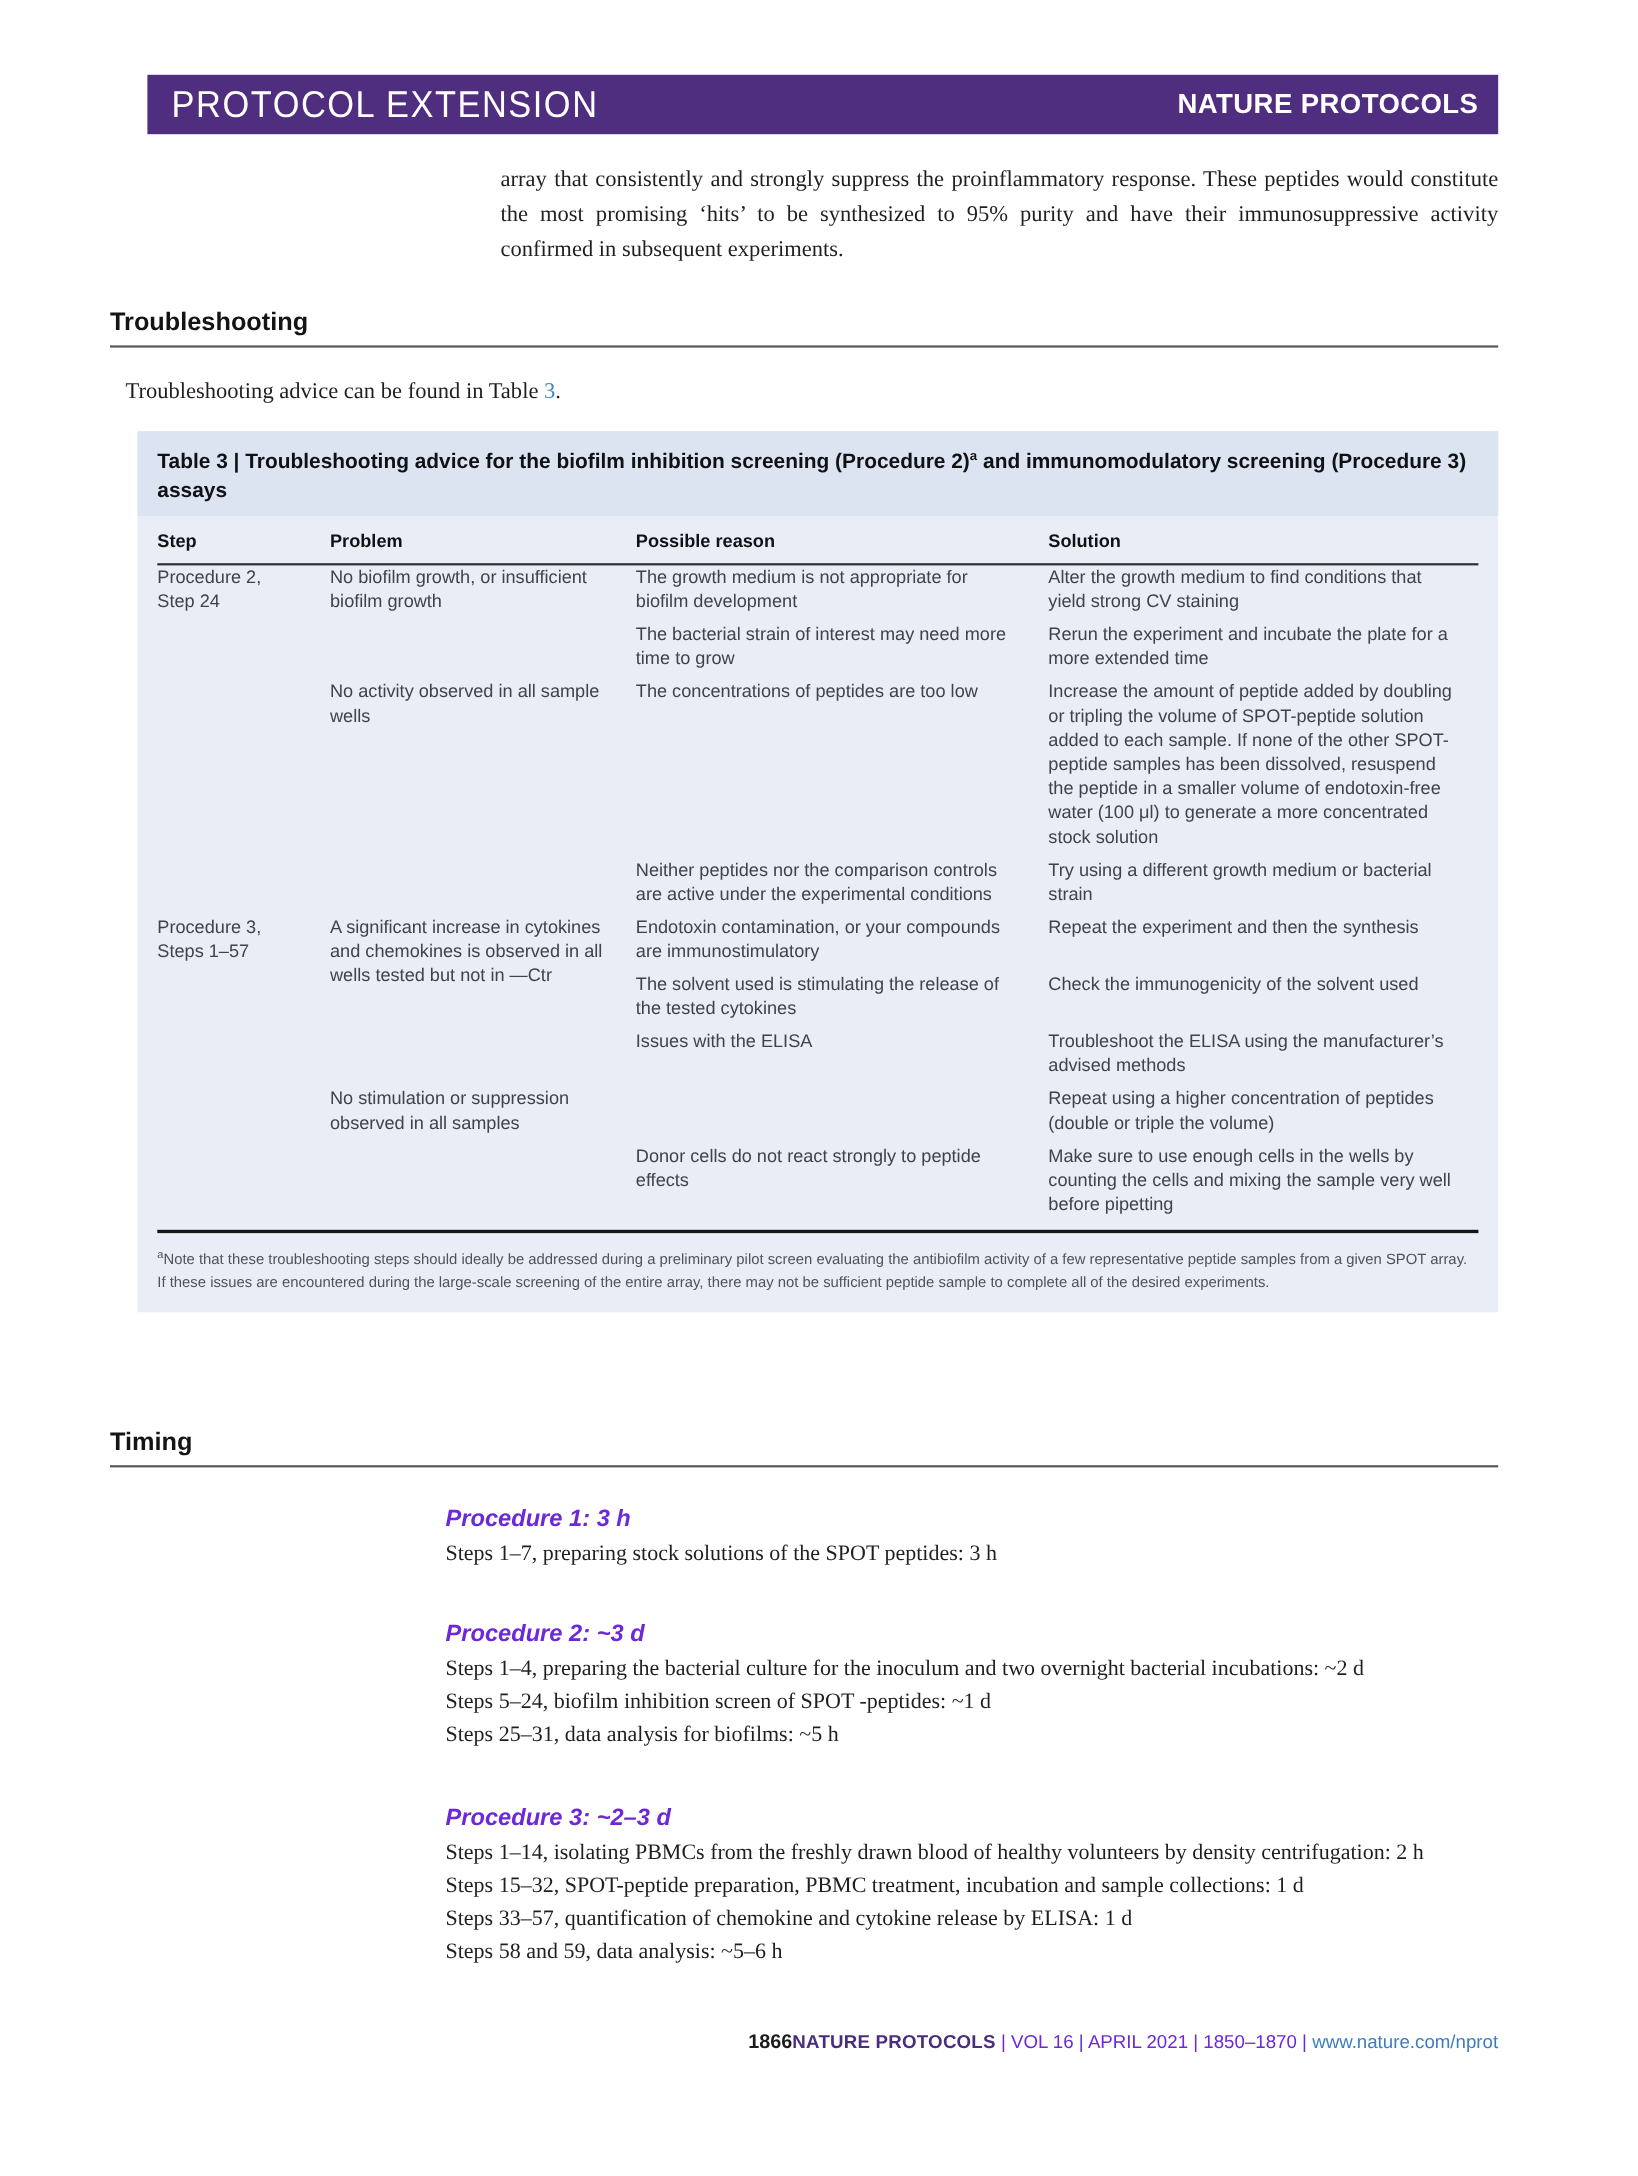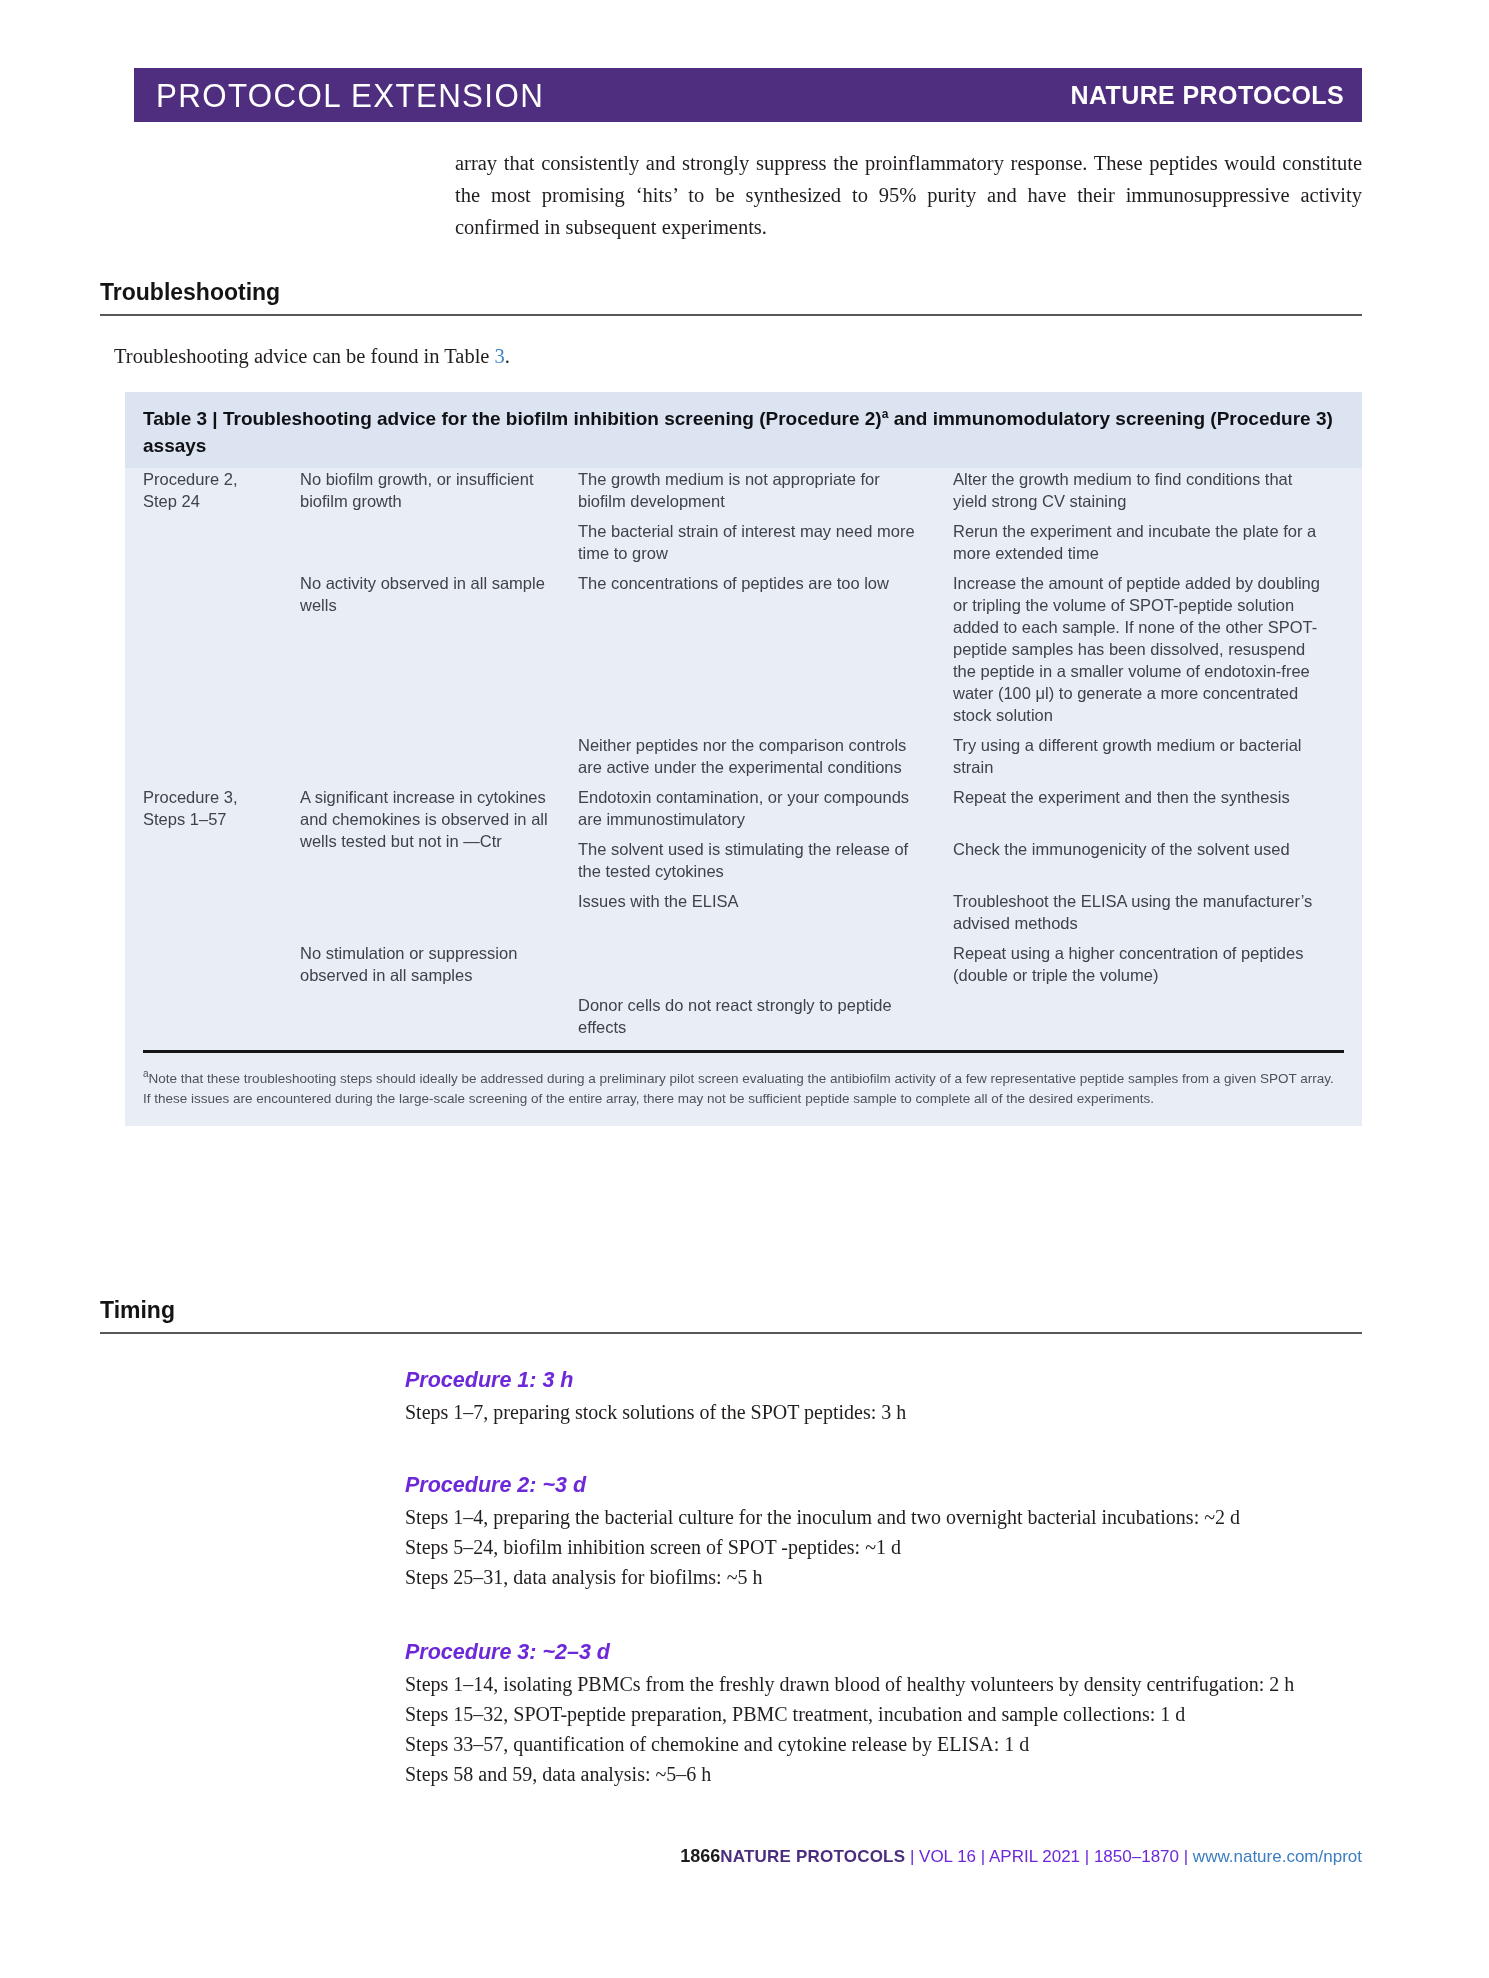--- a/index.html
+++ b/index.html
@@ -73,20 +73,26 @@
   </div>
 
   <p class="intro serif">array that consistently and strongly suppress the proinflammatory response. These peptides would constitute the most promising ‘hits’ to be synthesized to 95% purity and have their immunosuppressive activity confirmed in subsequent experiments.</p>
 
   <h2 class="section-heading heading-troubleshooting">Troubleshooting</h2>
   <p class="advice serif"><span>Troubleshooting advice can be found in Table </span><a class="tlink">3</a><span>.</span></p>
 
   <section class="table3">
     <div class="t3-title"><span>Table 3 | Troubleshooting advice for the biofilm inhibition screening (Procedure 2)</span><sup>a</sup><span> and immunomodulatory screening (Procedure 3) assays</span></div>
 
+    <div class="t3-headrow">
+      <div class="t3-colhead">Step</div>
+      <div class="t3-colhead">Problem</div>
+      <div class="t3-colhead">Possible reason</div>
+      <div class="t3-colhead">Solution</div>
+    </div>
 
     <div class="t3-grid">
 
       <div class="cell cell-step" style="grid-row:1;grid-column:1">Procedure 2,
 Step 24</div>
       <div class="cell" style="grid-row:1 / span 2;grid-column:2">No biofilm growth, or insufficient biofilm growth</div>
       <div class="cell" style="grid-row:1;grid-column:3">The growth medium is not appropriate for biofilm development</div>
       <div class="cell" style="grid-row:1;grid-column:4">Alter the growth medium to find conditions that yield strong CV staining</div>
 
       <div class="cell" style="grid-row:2;grid-column:3">The bacterial strain of interest may need more time to grow</div>
@@ -108,20 +114,21 @@
       <div class="cell" style="grid-row:6;grid-column:3">The solvent used is stimulating the release of the tested cytokines</div>
       <div class="cell" style="grid-row:6;grid-column:4">Check the immunogenicity of the solvent used</div>
 
       <div class="cell" style="grid-row:7;grid-column:3">Issues with the ELISA</div>
       <div class="cell" style="grid-row:7;grid-column:4">Troubleshoot the ELISA using the manufacturer’s advised methods</div>
 
       <div class="cell" style="grid-row:8 / span 2;grid-column:2">No stimulation or suppression observed in all samples</div>
       <div class="cell" style="grid-row:8;grid-column:4">Repeat using a higher concentration of peptides (double or triple the volume)</div>
 
       <div class="cell" style="grid-row:9;grid-column:3">Donor cells do not react strongly to peptide effects</div>
+      <div class="cell" style="grid-row:9;grid-column:4">Make sure to use enough cells in the wells by counting the cells and mixing the sample very well before pipetting</div>
     </div>
 
     <div class="t3-bottomrule"></div>
     <div class="t3-foot"><sup>a</sup><span>Note that these troubleshooting steps should ideally be addressed during a preliminary pilot screen evaluating the antibiofilm activity of a few representative peptide samples from a given SPOT array. If these issues are encountered during the large-scale screening of the entire array, there may not be sufficient peptide sample to complete all of the desired experiments.</span></div>
   </section>
 
   <h2 class="section-heading heading-timing">Timing</h2>
 
   <div class="proc proc-1 serif">
     <h3 style="font-family:'Liberation Sans',sans-serif">Procedure 1: 3 h</h3>

